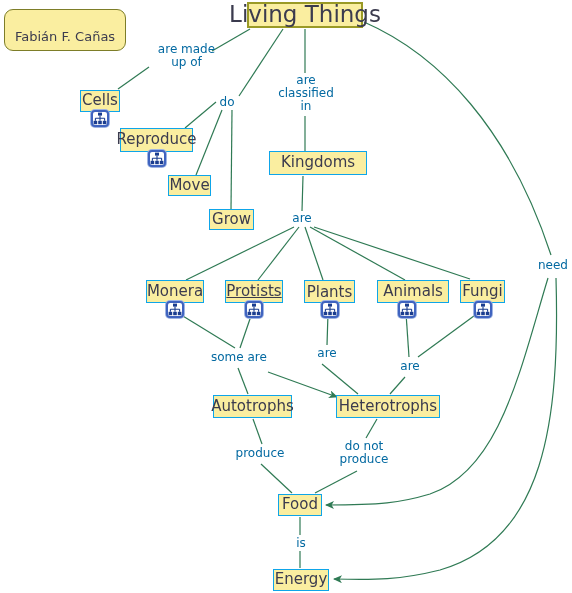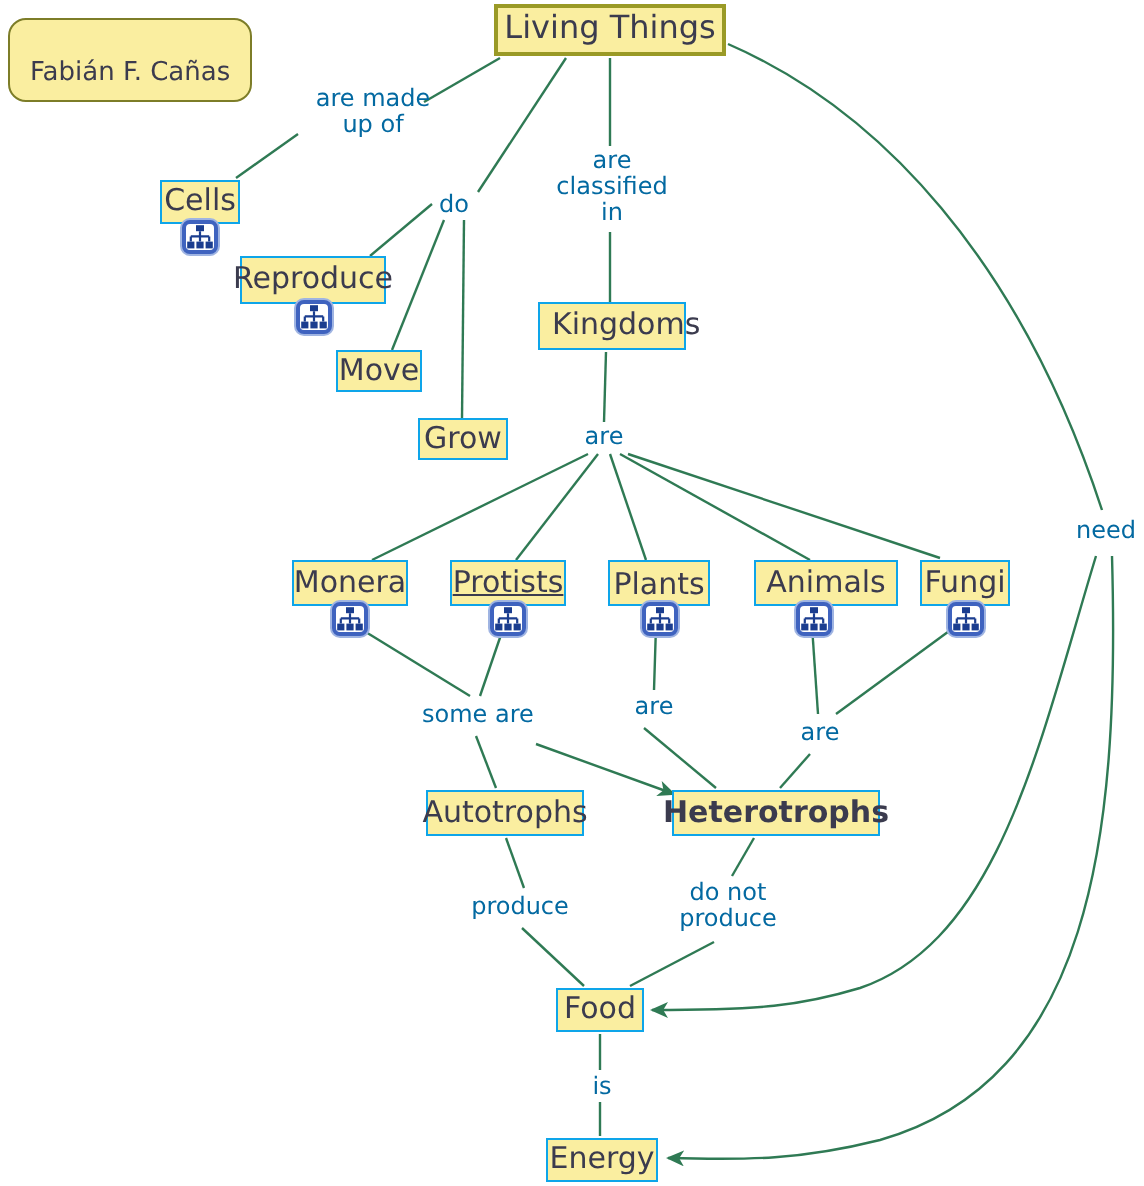--- a/index.html
+++ b/index.html
@@ -38,21 +38,21 @@
     white-space: nowrap;
     text-align: center;
   }
   .node.author {
     border-radius: 9px;
     border: 1px solid #7d7d28;
     font-size: 13px;
     padding: 20px 10px 7px 10px;
   }
   .node.big {
-    font-size: 16px;
+    font-size: 23px;
     padding: 3px 9px 5px 9px;
     border-width: 2px;
     border-color: #9a9a26;
   }
   .node.mid {
     font-size: 15px;
     border-width: 1px;
   }
   .linklabel {
     position: absolute;
@@ -148,21 +148,21 @@
           <rect x="9.8" y="8.8" width="3.6" height="3.4" fill="#1b3d8f"></rect>
           <path d="M7 3.6 L7 6.2 M2.4 6.2 L11.6 6.2 M2.4 6.2 L2.4 8.8 M7 6.2 L7 8.8 M11.6 6.2 L11.6 8.8" stroke="#1b3d8f" stroke-width="1.1" fill="none"></path>
         </svg>
       </div>
       <div class="node mid" style="left: 168px; top: 175px; width: 43px; height: 21px; display: flex; align-items: center; justify-content: center;">
         <span>Move</span>
       </div>
       <div class="node mid" style="left: 209px; top: 209px; width: 45px; height: 21px; display: flex; align-items: center; justify-content: center;">
         <span>Grow</span>
       </div>
-      <div class="node mid" style="left: 269px; top: 151px; width: 74px; height: 24px; display: flex; align-items: center; ">
+      <div class="node mid" style="left: 269px; top: 151px; width: 98px; height: 24px; display: flex; align-items: center; justify-content: center;">
         <span>Kingdoms</span>
       </div>
       <div class="node mid" style="left: 146px; top: 280px; width: 58px; height: 23px; display: flex; align-items: center; justify-content: center;">
         <span>Monera</span>
       </div>
       <div class="hicon" style="left: 166px; top: 301px;">
         <svg width="14" height="13" viewBox="0 0 14 13">
           <rect x="5" y="0.6" width="4" height="3" fill="#1b3d8f"></rect>
           <rect x="0.6" y="8.8" width="3.6" height="3.4" fill="#1b3d8f"></rect>
           <rect x="5.2" y="8.8" width="3.6" height="3.4" fill="#1b3d8f"></rect>
@@ -214,21 +214,21 @@
           <rect x="5" y="0.6" width="4" height="3" fill="#1b3d8f"></rect>
           <rect x="0.6" y="8.8" width="3.6" height="3.4" fill="#1b3d8f"></rect>
           <rect x="5.2" y="8.8" width="3.6" height="3.4" fill="#1b3d8f"></rect>
           <rect x="9.8" y="8.8" width="3.6" height="3.4" fill="#1b3d8f"></rect>
           <path d="M7 3.6 L7 6.2 M2.4 6.2 L11.6 6.2 M2.4 6.2 L2.4 8.8 M7 6.2 L7 8.8 M11.6 6.2 L11.6 8.8" stroke="#1b3d8f" stroke-width="1.1" fill="none"></path>
         </svg>
       </div>
       <div class="node mid" style="left: 213px; top: 395px; width: 79px; height: 23px; display: flex; align-items: center; justify-content: center;">
         <span>Autotrophs</span>
       </div>
-      <div class="node mid" style="left: 336px; top: 395px; width: 104px; height: 23px; display: flex; align-items: center; justify-content: center; font-weight: bold;">
+      <div class="node mid" style="left: 336px; top: 395px; width: 104px; height: 23px; display: flex; align-items: center; justify-content: center;">
         <span>Heterotrophs</span>
       </div>
       <div class="node mid" style="left: 278px; top: 494px; width: 44px; height: 22px; display: flex; align-items: center; justify-content: center;">
         <span>Food</span>
       </div>
       <div class="node mid" style="left: 273px; top: 569px; width: 56px; height: 22px; display: flex; align-items: center; justify-content: center;">
         <span>Energy</span>
       </div>
     </div>
   <div id="label-layer">

